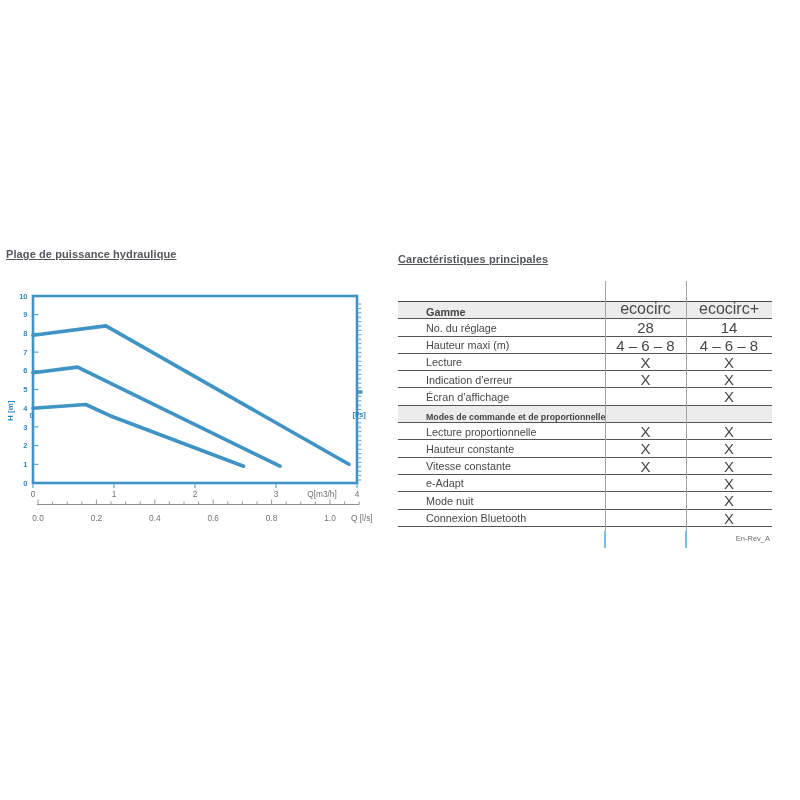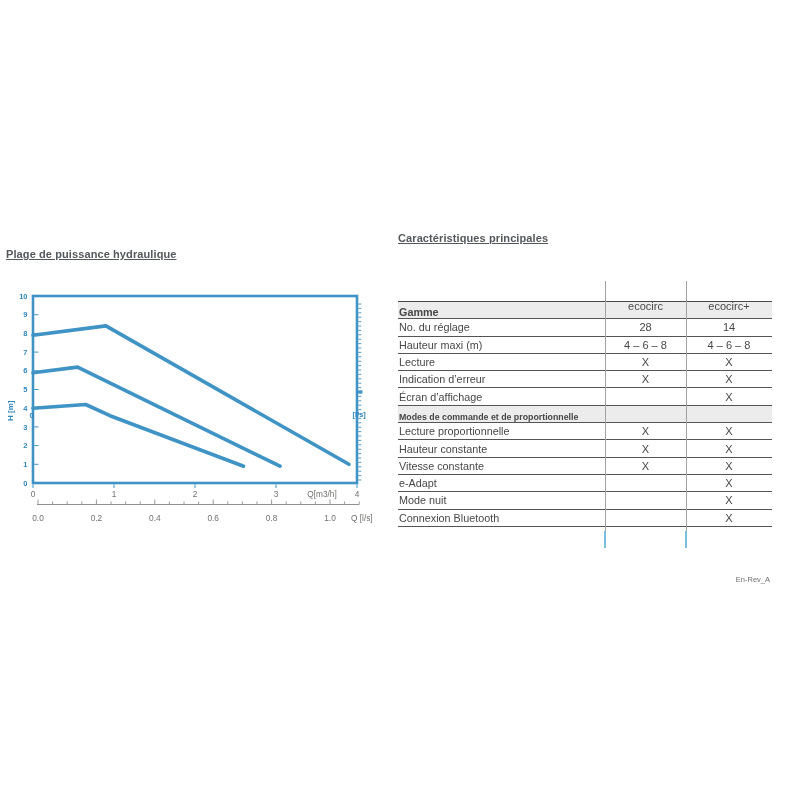--- a/index.html
+++ b/index.html
@@ -5,37 +5,37 @@
   html,body{margin:0;padding:0;background:#ffffff;}
   #canvas{
     position:relative;width:800px;height:800px;background:#ffffff;
     font-family:"Liberation Sans",sans-serif;overflow:hidden;
   }
   .doc-title{
     position:absolute;margin:0;font-size:11px;font-weight:bold;
     color:#54585c;letter-spacing:.1px;text-decoration:underline;
   }
   #chart-title{left:6px;top:248px;}
-  #table-title{left:398px;top:232px;text-align:center;}
+  #table-title{left:398px;top:253px;text-align:center;}
   #pump-chart{position:absolute;left:0;top:280px;width:400px;height:255px;}
   #feature-table{position:absolute;left:398px;top:278px;width:374px;}
   .t-row{display:grid;grid-template-columns:207px 81px 86px;border-bottom:1px solid #555;
          align-items:center;height:16.3px;color:#474747;}
   .t-row.header{height:23px;border-bottom:1px solid #4a4a4a;}
-  .t-row.header .cell-val{font-size:11px;color:#4a4a4a;margin-top:22px;}
+  .t-row.header .cell-val{font-size:16px;color:#4a4a4a;margin-top:22px;}
   .t-row.section{display:block;background:#ececec;}
-  .t-row .row-label{font-size:10.8px;padding-left:1px;white-space:nowrap;}
+  .t-row .row-label{font-size:10.8px;padding-left:28px;white-space:nowrap;}
   .t-row.section .row-label{font-weight:bold;line-height:16.3px;}
   .t-row.section.small .row-label{font-size:8.8px;}
-  .cell-val{text-align:center;font-size:11px;}
+  .cell-val{text-align:center;font-size:15px;}
   .v-divider{position:absolute;top:281px;height:250px;width:1px;background:#a2a2a2;}
   .v-divider-tail{position:absolute;top:531px;height:17px;width:2px;background:#79bede;}
   #table-footer{
     position:absolute;left:398px;top:534px;width:372px;text-align:right;
-    font-size:7.5px;color:#6e6e6e;margin-top:41px;
+    font-size:7.5px;color:#6e6e6e;
   }
 </style>
 </head>
 <body>
 
 <div id="canvas">
 
   <h2 id="chart-title" class="doc-title">Plage de puissance hydraulique</h2>
 
   <svg id="pump-chart" viewBox="0 280 400 255" xmlns="http://www.w3.org/2000/svg">

